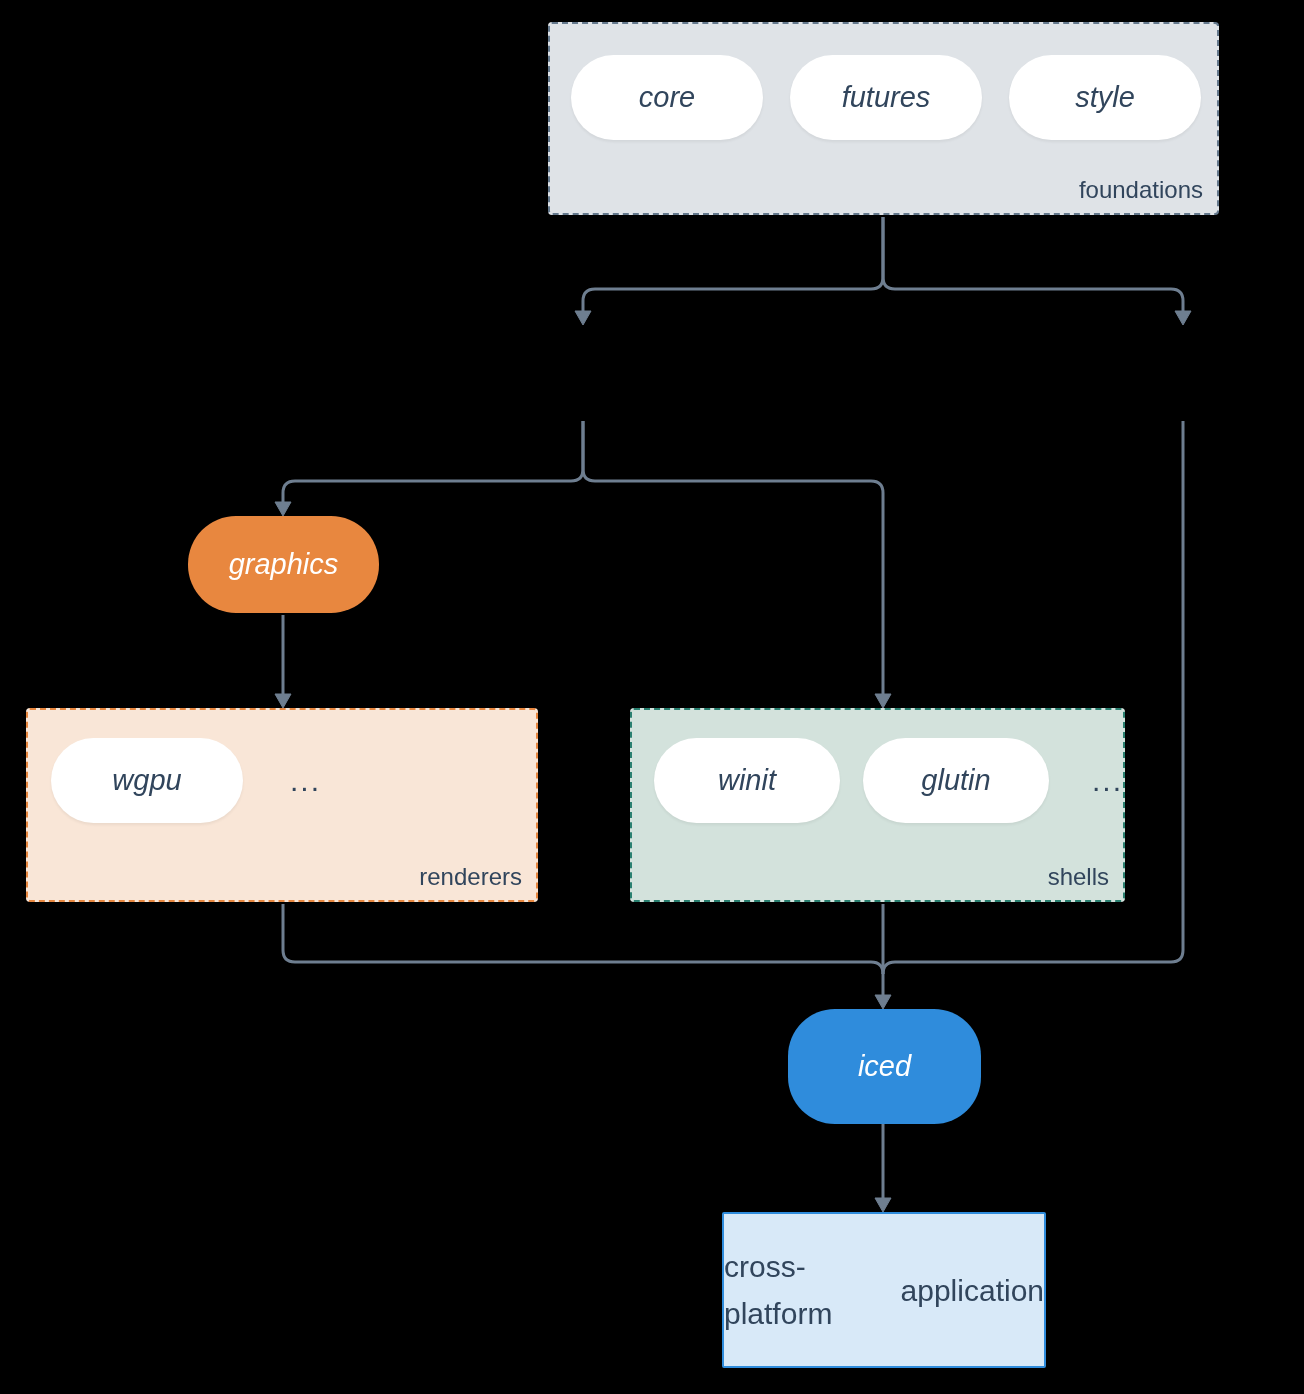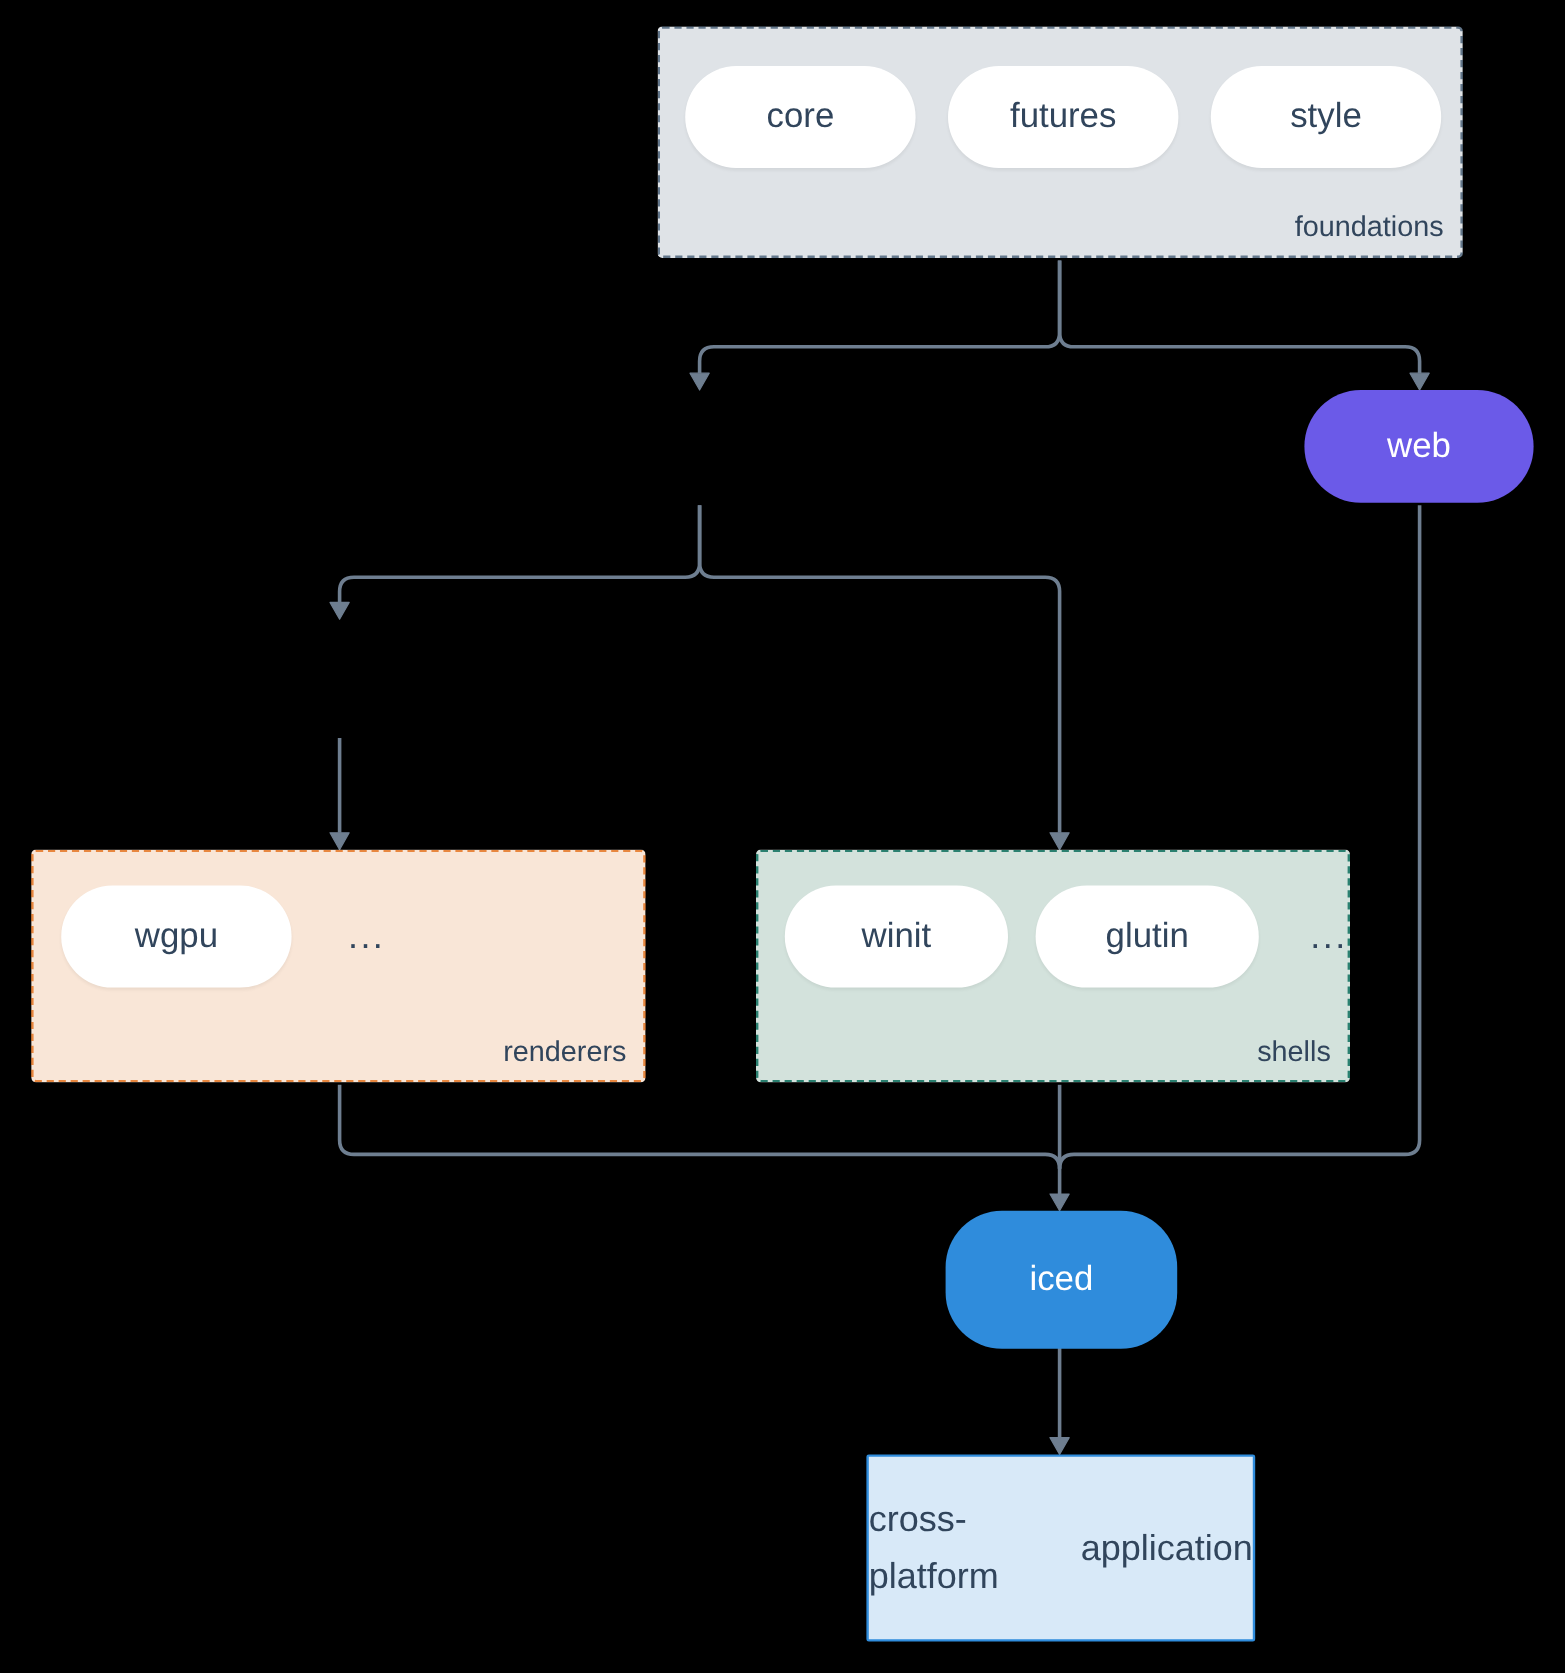--- a/index.html
+++ b/index.html
@@ -34,21 +34,21 @@
     left:630px; top:708px; width:495px; height:194px;
     background:var(--shells_fill); border:2px dashed var(--shells_border);
   }
   .pill-row { display:flex; align-items:flex-start; }
   .foundations .pill-row { padding:31px 0 0 21px; gap:27px; }
   .renderers .pill-row { padding:28px 0 0 23px; gap:27px; }
   .shells .pill-row { padding:28px 0 0 22px; gap:23px; }
 
   .pill {
     display:flex; align-items:center; justify-content:center;
-    font-size:29px; color:var(--text_dark); box-sizing:border-box;
+    font-size:29px; color:var(--text_dark); box-sizing:border-box;font-style:italic;
   }
   .pill.white {
     background:var(--pill_white); width:192px; height:85px; border-radius:43px;
     box-shadow:0 2px 3px rgba(0,0,0,0.06);
   }
   .ellipsis {
     display:flex; align-items:center; height:85px; margin-left:20px;
     font-size:30px; color:var(--text_dark); letter-spacing:2px;
   }
   .group-label {
@@ -100,21 +100,21 @@
 
   <section class="group foundations">
     <div class="pill-row">
       <div class="pill white">core</div>
       <div class="pill white">futures</div>
       <div class="pill white">style</div>
     </div>
     <div class="group-label">foundations</div>
   </section>
 
-  <div class="pill solid web">web</div>
+  <div class="pill solid graphics">graphics</div>
 
   <section class="group renderers">
     <div class="pill-row">
       <div class="pill white">wgpu</div>
       <span class="ellipsis">...</span>
     </div>
     <div class="group-label">renderers</div>
   </section>
 
   <section class="group shells">

